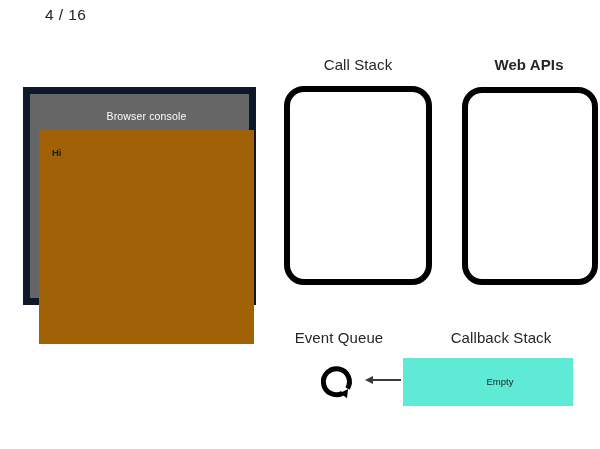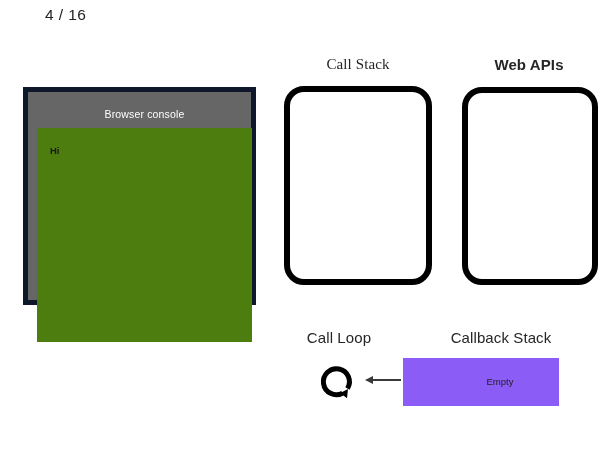--- a/index.html
+++ b/index.html
@@ -36,40 +36,40 @@
   }
 
   
   .console-panel {
     position: absolute;
     left: 9px;
     top: 87px;
     width: 233px;
     height: 218px;
     background: #666666;
-    border: 5px solid #0f172a;
+    border: 7px solid #0f172a;
     box-sizing: border-box;
   }
   .console-title {
     position: absolute;
     left: 0;
     top: 16px;
     width: 233px;
     text-align: center;
     font-size: 10.5px;
     color: #ffffff;
     letter-spacing: 0.15px;
   }
   .console-body {
     position: absolute;
     left: 9px;
     top: 36px;
     width: 215px;
     height: 214px;
-    background: #4d7c0f;
+    background: #a16207;
     box-sizing: border-box;
     overflow: hidden;
   }
   .console-line {
     position: absolute;
     left: 13px;
     top: 17px;
     font-size: 9.5px;
     font-weight: bold;
     color: #1b1b1b;
@@ -78,21 +78,21 @@
 
   
   .heading {
     position: absolute;
     font-size: 15px;
     color: #262626;
     text-align: center;
     white-space: nowrap;
     letter-spacing: 0.1px;
   }
-  .heading-callstack { left: 269px; top: 56px; width: 150px; font-family: Liberation Serif, serif; }
+  .heading-callstack { left: 269px; top: 56px; width: 150px; }
   .heading-webapis   { left: 440px; top: 56px; width: 150px; font-weight: bold; }
   .heading-eventloop { left: 250px; top: 329px; width: 150px; }
   .heading-callbackq { left: 412px; top: 329px; width: 150px; }
 
   
   .box-outline {
     position: absolute;
     background: #ffffff;
     border: 6px solid #000000;
     border-radius: 20px;
@@ -119,23 +119,23 @@
     width: 38px;
     height: 20px;
   }
   .queue-arrow svg { display: block; }
 
   
   .callback-queue {
     position: absolute;
     left: 389px;
     top: 358px;
-    width: 156px;
+    width: 170px;
     height: 48px;
-    background: #8b5cf6;
+    background: #5eead4;
   }
   .callback-queue-text {
     position: absolute;
     left: 0;
     top: 18px;
     width: 194px;
     text-align: center;
     font-size: 9.5px;
     color: #1f1f1f;
     white-space: nowrap;
@@ -154,21 +154,21 @@
       <div class="console-line">Hi</div>
     </div>
   </div>
 
   <div class="heading heading-callstack">Call Stack</div>
   <div class="box-outline box-callstack"></div>
 
   <div class="heading heading-webapis">Web APIs</div>
   <div class="box-outline box-webapis"></div>
 
-  <div class="heading heading-eventloop">Call Loop</div>
+  <div class="heading heading-eventloop">Event Queue</div>
   <div class="event-loop-icon">
     <svg width="42" height="42" viewBox="0 0 42 42" aria-hidden="true">
       <path d="M30.5 27.5 A 13 13 0 1 0 25.5 32.2" fill="none" stroke="#000000" stroke-width="5" stroke-linecap="butt"></path>
       <path d="M30.0 37.2 L 23.2 32.0 L 31.0 28.0 Z" fill="#000000"></path>
     </svg>
   </div>
 
   <div class="queue-arrow">
     <svg width="38" height="20" viewBox="0 0 38 20" aria-hidden="true">
       <line x1="37" y1="10" x2="6" y2="10" stroke="#3a3a3a" stroke-width="2"></line>

